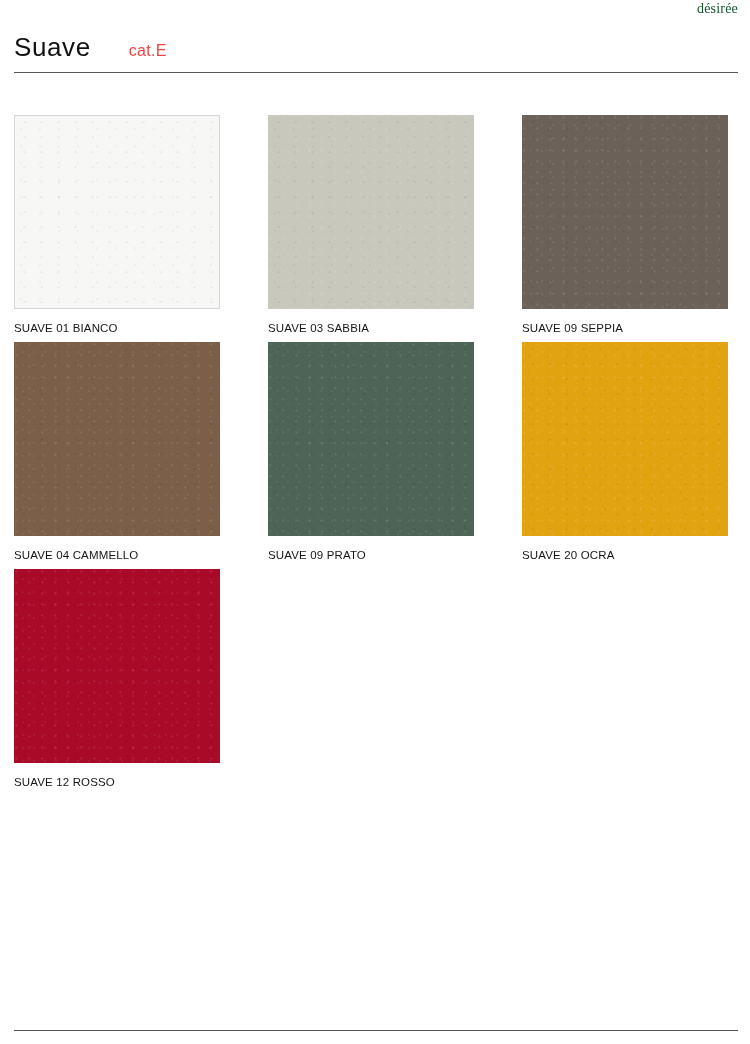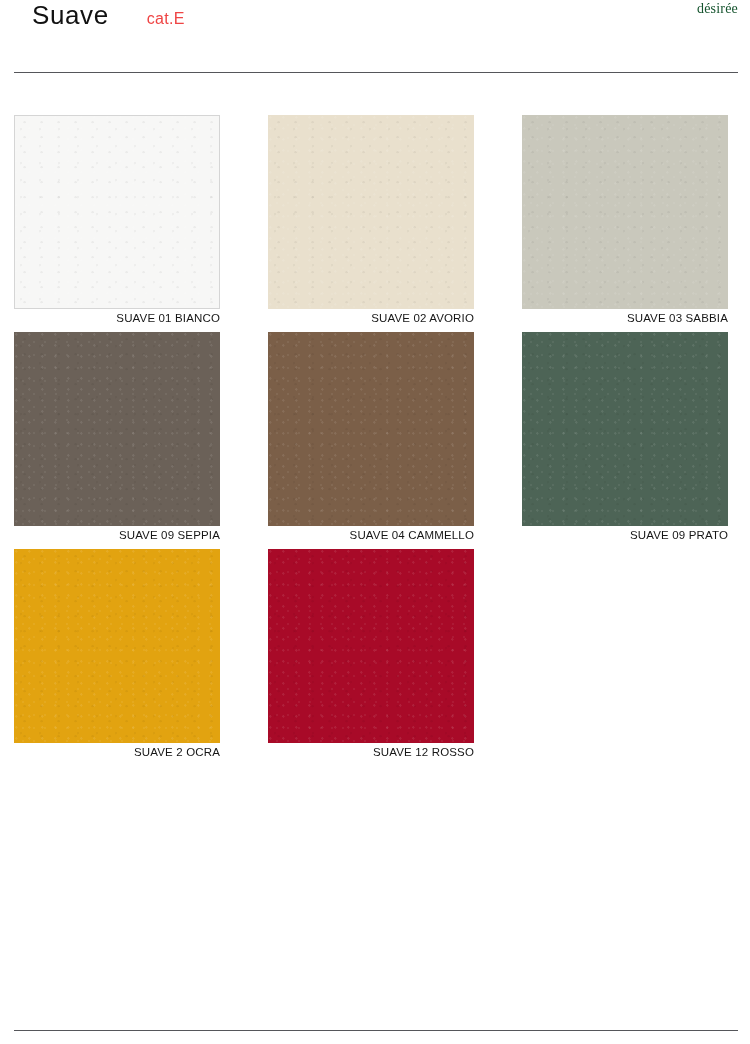--- a/index.html
+++ b/index.html
@@ -21,25 +21,24 @@
     position: absolute;
     top: 1px;
     right: 12px;
     font-family: "Liberation Serif", serif;
     font-size: 14px;
     letter-spacing: 0.2px;
     color: #14532d;
   }
   .page-header {
     position: absolute;
-    top: 0;
+    top: 32px;
     left: 14px;
     right: 14px;
     height: 34px;
-    margin-left: 18px;
   }
   .header-titles {
     display: flex;
     align-items: baseline;
   }
   .collection-title {
     font-size: 26px;
     font-weight: 400;
     letter-spacing: 0.6px;
     color: #111111;
@@ -93,22 +92,22 @@
       radial-gradient(circle at 62% 48%, rgba(0,0,0,0.055) 0 1px, transparent 1.4px),
       radial-gradient(circle at 82% 76%, rgba(255,255,255,0.07) 0 1px, transparent 1.4px),
       radial-gradient(circle at 36% 84%, rgba(0,0,0,0.045) 0 1px, transparent 1.4px);
     background-size: 13px 11px, 17px 15px, 11px 13px, 19px 17px;
     opacity: 0.9;
   }
   .swatch-chip.has-border {
     box-shadow: inset 0 0 0 1px #d5d5d5;
   }
   .swatch-label {
-    margin-top: 3px;
-    text-align: right;
+    margin-top: 13px;
+    text-align: left;
     font-size: 11.5px;
     letter-spacing: 0.15px;
     color: #161616;
     white-space: nowrap;
   }
 </style>
 </head>
 <body>
 
 <div class="brand-logo">désirée</div>
@@ -121,42 +120,38 @@
 </div>
 
 <div class="rule rule-top"></div>
 
 <div class="swatch-grid">
     <div class="swatch-cell">
       <div class="swatch-chip has-border" style="background-color: rgb(247, 247, 246);"></div>
       <div class="swatch-label">SUAVE 01 BIANCO</div>
     </div>
     <div class="swatch-cell">
-      <div class="swatch-chip" style="background-color: rgb(233, 224, 205);"></div>
-      <div class="swatch-label">SUAVE 02 AVORIO</div>
-    </div>
-    <div class="swatch-cell">
       <div class="swatch-chip" style="background-color: rgb(201, 200, 188);"></div>
       <div class="swatch-label">SUAVE 03 SABBIA</div>
     </div>
     <div class="swatch-cell">
       <div class="swatch-chip" style="background-color: rgb(107, 97, 88);"></div>
       <div class="swatch-label">SUAVE 09 SEPPIA</div>
     </div>
     <div class="swatch-cell">
       <div class="swatch-chip" style="background-color: rgb(123, 95, 72);"></div>
       <div class="swatch-label">SUAVE 04 CAMMELLO</div>
     </div>
     <div class="swatch-cell">
       <div class="swatch-chip" style="background-color: rgb(77, 100, 86);"></div>
       <div class="swatch-label">SUAVE 09 PRATO</div>
     </div>
     <div class="swatch-cell">
       <div class="swatch-chip" style="background-color: rgb(226, 163, 16);"></div>
-      <div class="swatch-label">SUAVE 2 OCRA</div>
+      <div class="swatch-label">SUAVE 20 OCRA</div>
     </div>
     <div class="swatch-cell">
       <div class="swatch-chip" style="background-color: rgb(168, 10, 40);"></div>
       <div class="swatch-label">SUAVE 12 ROSSO</div>
     </div>
   </div>
 
 <div class="rule rule-bottom"></div>
 
 </body></html>

